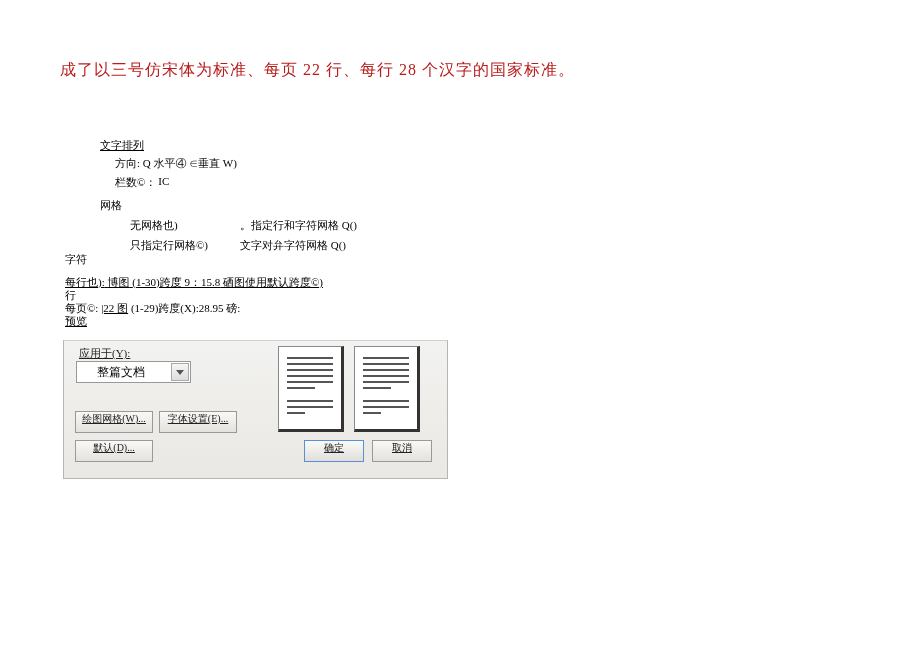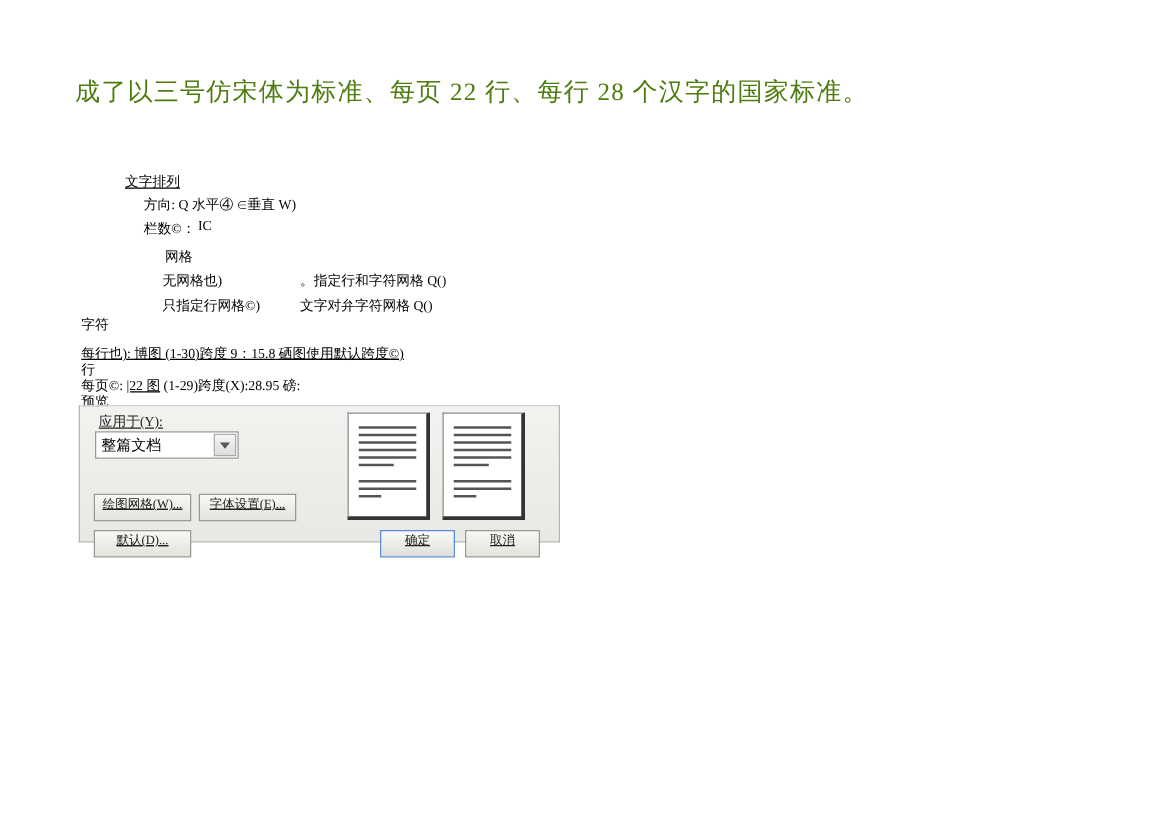--- a/index.html
+++ b/index.html
@@ -8,23 +8,23 @@
       background: #fff;
       width: 920px;
       height: 651px;
       position: relative;
     }
     .heading {
       position: absolute;
       top: 60px;
       left: 60px;
       font-family: "SimSun", serif;
-      font-size: 20px;
+      font-size: 16px;
       letter-spacing: 1px;
-      color: #4d7c0f;
+      color: #b91c1c;
     }
     .text-arrangement {
       position: absolute;
       top: 138px;
       left: 100px;
       font-size: 11px;
       text-decoration: underline;
     }
     .direction-row {
       position: absolute;
@@ -40,21 +40,20 @@
       font-size: 11px;
       display: flex;
       gap: 2px;
       font-family: Liberation Serif, serif;
     }
     .grid-section {
       position: absolute;
       top: 198px;
       left: 100px;
       font-size: 11px;
-      margin-left: 32px;
     }
     .grid-options {
       position: absolute;
       top: 215px;
       left: 130px;
       font-size: 11px;
       line-height: 20px;
     }
     .grid-options-right {
       position: absolute;
@@ -92,24 +91,24 @@
     .preview-label {
       position: absolute;
       top: 314px;
       left: 65px;
       font-size: 11px;
       text-decoration: underline;
     }
     
     .dialog-panel {
       position: absolute;
-      top: 324px;
+      top: 340px;
       left: 63px;
       width: 385px;
-      height: 110px;
+      height: 139px;
       background: linear-gradient(#f2f2f0, #eae8e4);
       border: 1px solid #b5b5b5;
       border-top: 1px solid #d0d0d0;
     }
     .apply-to-label {
       position: absolute;
       top: 5px;
       left: 15px;
       font-size: 11px;
       color: #222;
@@ -118,21 +117,21 @@
       position: absolute;
       top: 20px;
       left: 12px;
       width: 115px;
       height: 22px;
       background: #fff;
       border: 1px solid #999;
       font-size: 12px;
       display: flex;
       align-items: center;
-      padding-left: 4px;
+      padding-left: 20px;
     }
     .dropdown-arrow {
       position: absolute;
       right: 1px;
       top: 1px;
       width: 18px;
       height: 18px;
       background: linear-gradient(#f5f5f5, #ddd);
       border: 1px solid #aaa;
       display: flex;

